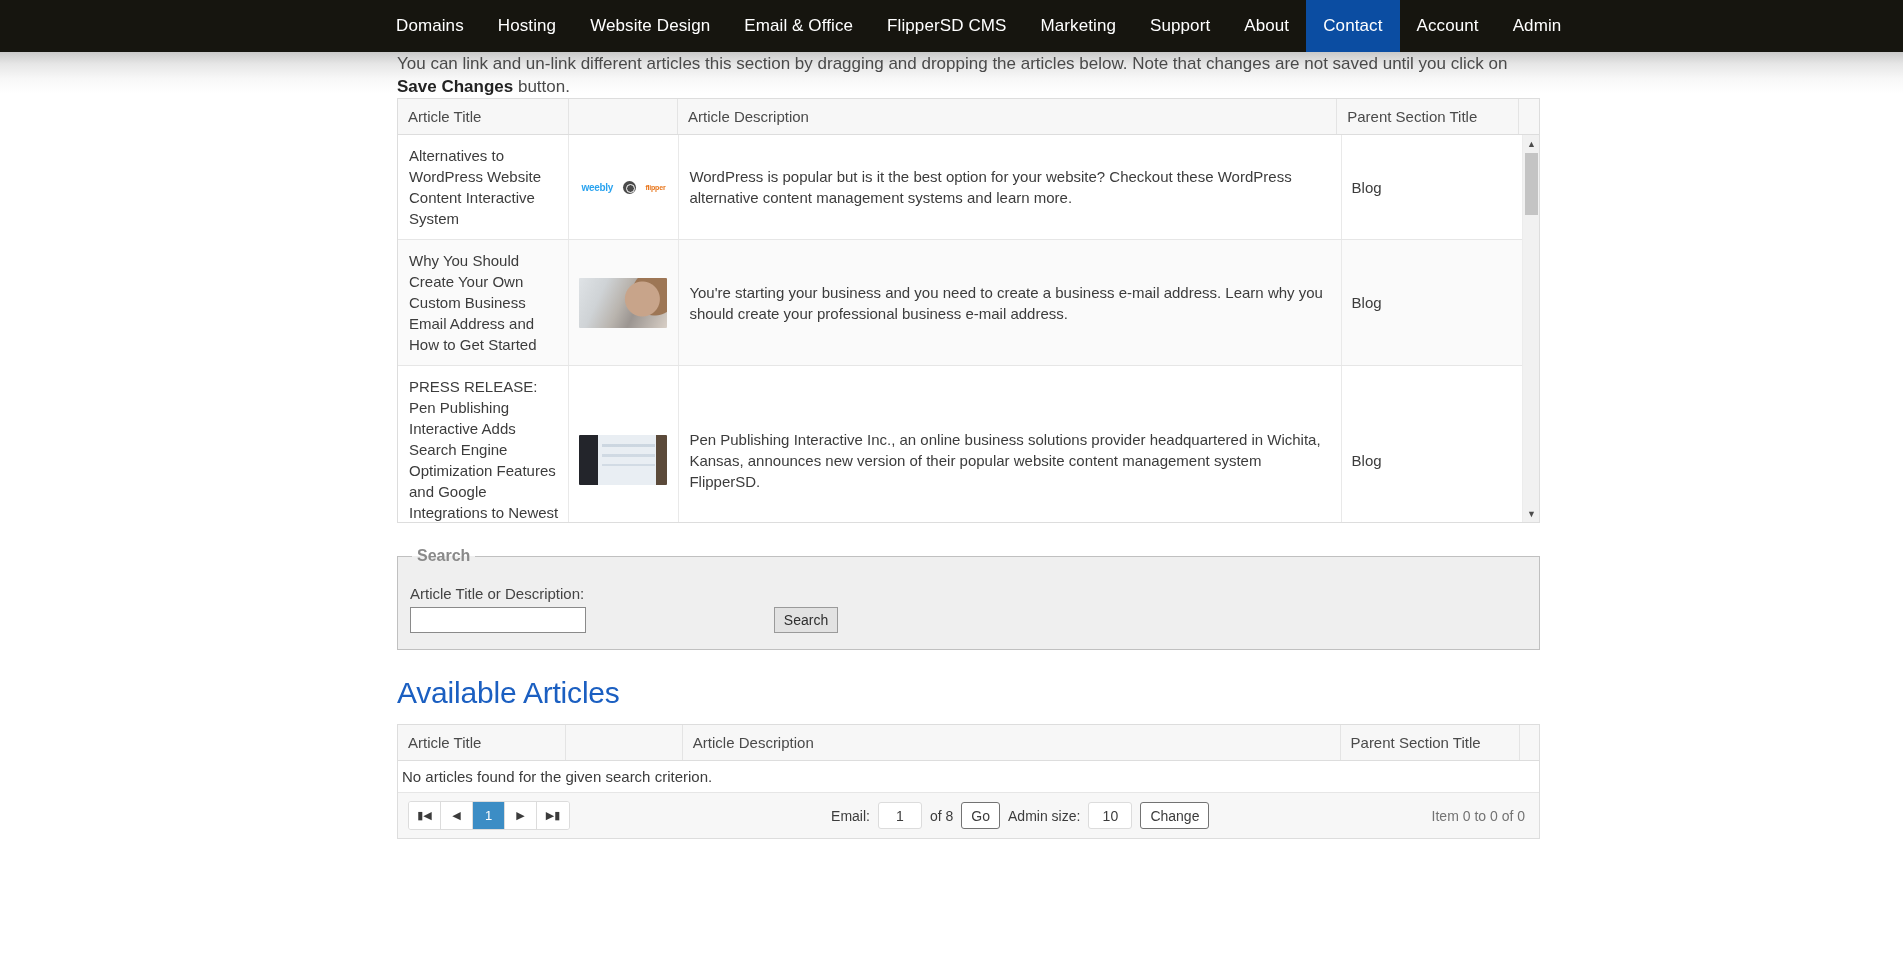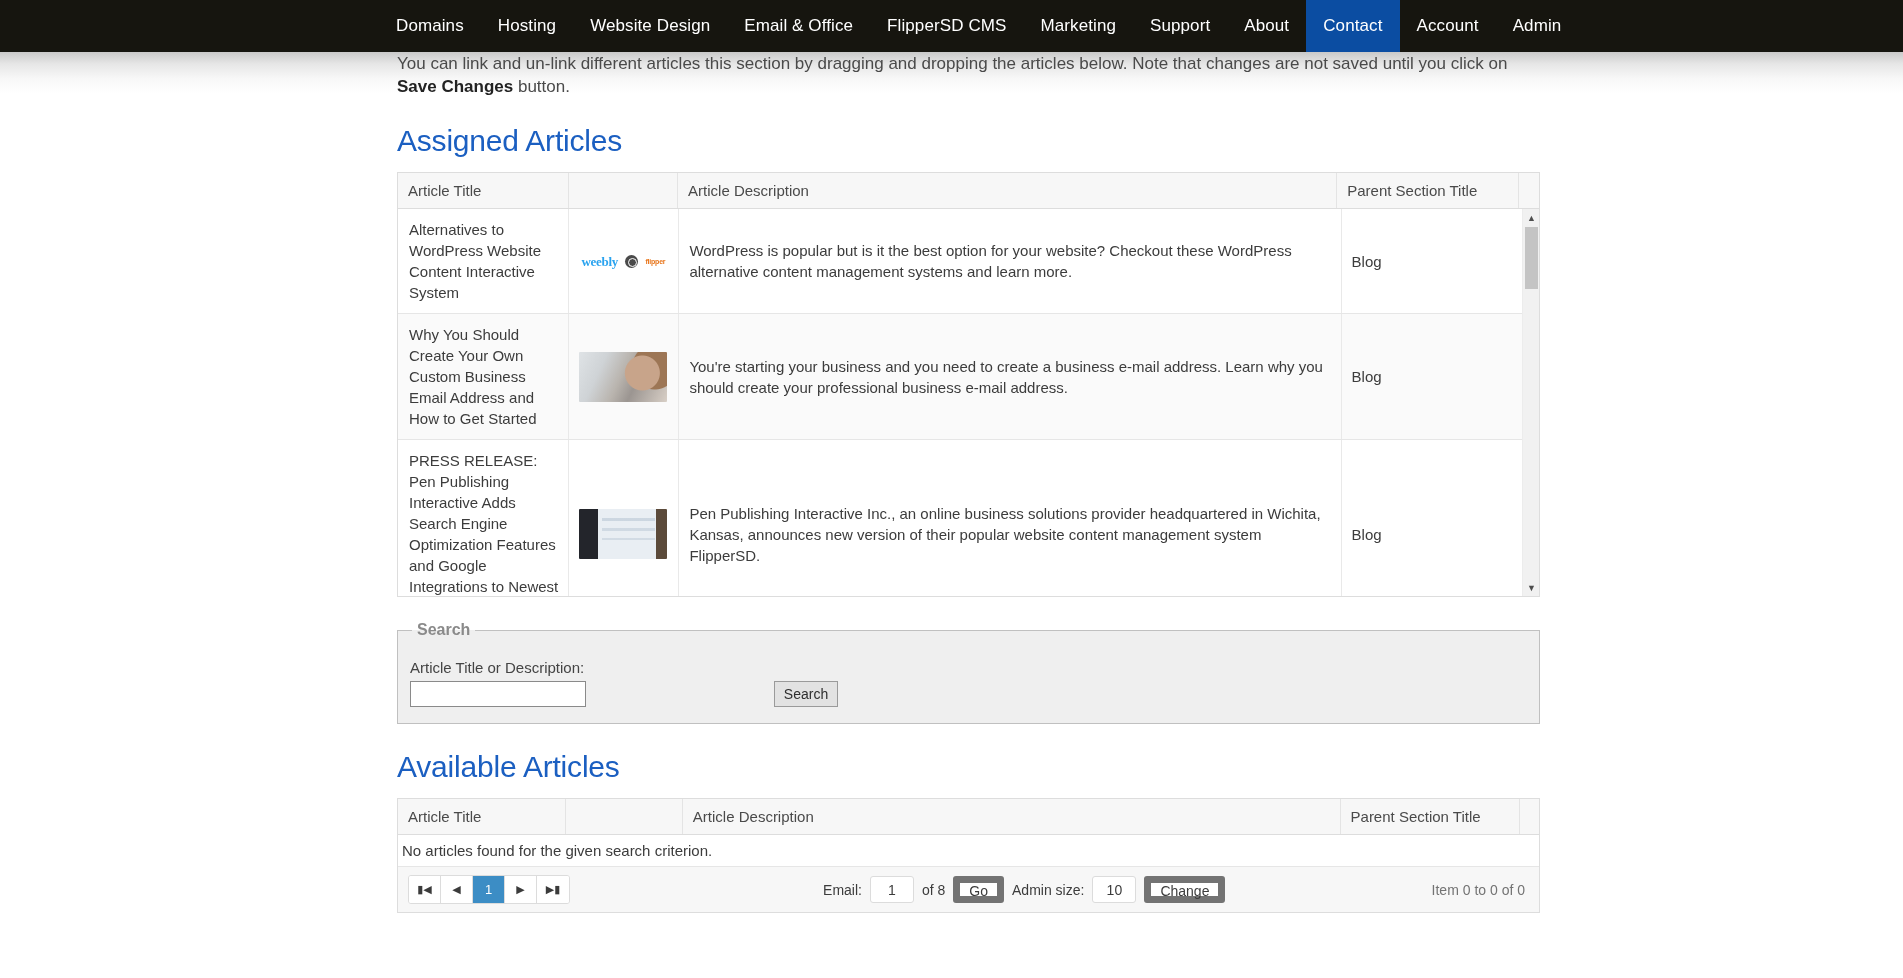--- a/index.html
+++ b/index.html
@@ -118,23 +118,22 @@
   }
   .thumb-logos {
     background: #ffffff;
     display: flex;
     align-items: center;
     justify-content: space-between;
     padding: 0 2px;
     height: 50px;
   }
   .logo-weebly {
-    font-size: 13px; font-weight: bold; color: #2aa3ef;
+    font-size: 10px; font-weight: bold; color: #2aa3ef;
     letter-spacing: -0.3px;
-    font-family: Liberation Serif, serif;
   }
   .logo-wp {
     width: 13px; height: 13px; border-radius: 50%;
     background: #4a4a4a; display: inline-block; position: relative;
   }
   .logo-wp::after {
     content: ""; position: absolute; left: 3px; top: 3px;
     width: 7px; height: 7px; border-radius: 50%;
     border: 1px solid #fff;
   }
@@ -256,21 +255,21 @@
   .pg-label { font-size:14px; color:#3c3c3c; }
   .pg-input {
     width: 44px; height: 27px;
     border: 1px solid #dcdcdc; border-radius:3px;
     text-align: center; font-size: 14px;
     background: #fff; color:#3c3c3c;
     font-family: "Liberation Sans", sans-serif;
   }
   .pg-cmd {
     height: 27px; padding: 0 9px;
-    border: 7px solid #737373; border-radius:3px;
+    border: 1px solid #737373; border-radius:3px;
     background: #fff; font-size: 14px; color:#3c3c3c;
     cursor:pointer;
     font-family: "Liberation Sans", sans-serif;
   }
   .pager-right { margin-left: auto; font-size:14px; color:#737373; padding-right:4px; }
 </style>
 </head>
 <body>
 
 <div class="navbar">
@@ -286,21 +285,20 @@
   <div class="nav-item">Account</div>
   <div class="nav-item">Admin</div>
 </div>
 <div class="nav-shadow"></div>
 
 <div class="page">
   <div class="content" style="top:-42px;">
 
     <p class="intro"><span>You can link and un-link different articles this section by dragging and dropping the articles below. Note that changes are not saved until you click on </span><b>Save Changes</b><span> button.</span></p>
 
-    <h2 class="section-title">Assigned Articles</h2>
 
     <div class="grid-wrap">
       <table class="grid">
         <colgroup>
           <col class="col-title">
             <col class="col-thumb">
             <col class="col-desc">
             <col class="col-parent">
             <col style="width:17px">
         </colgroup>

